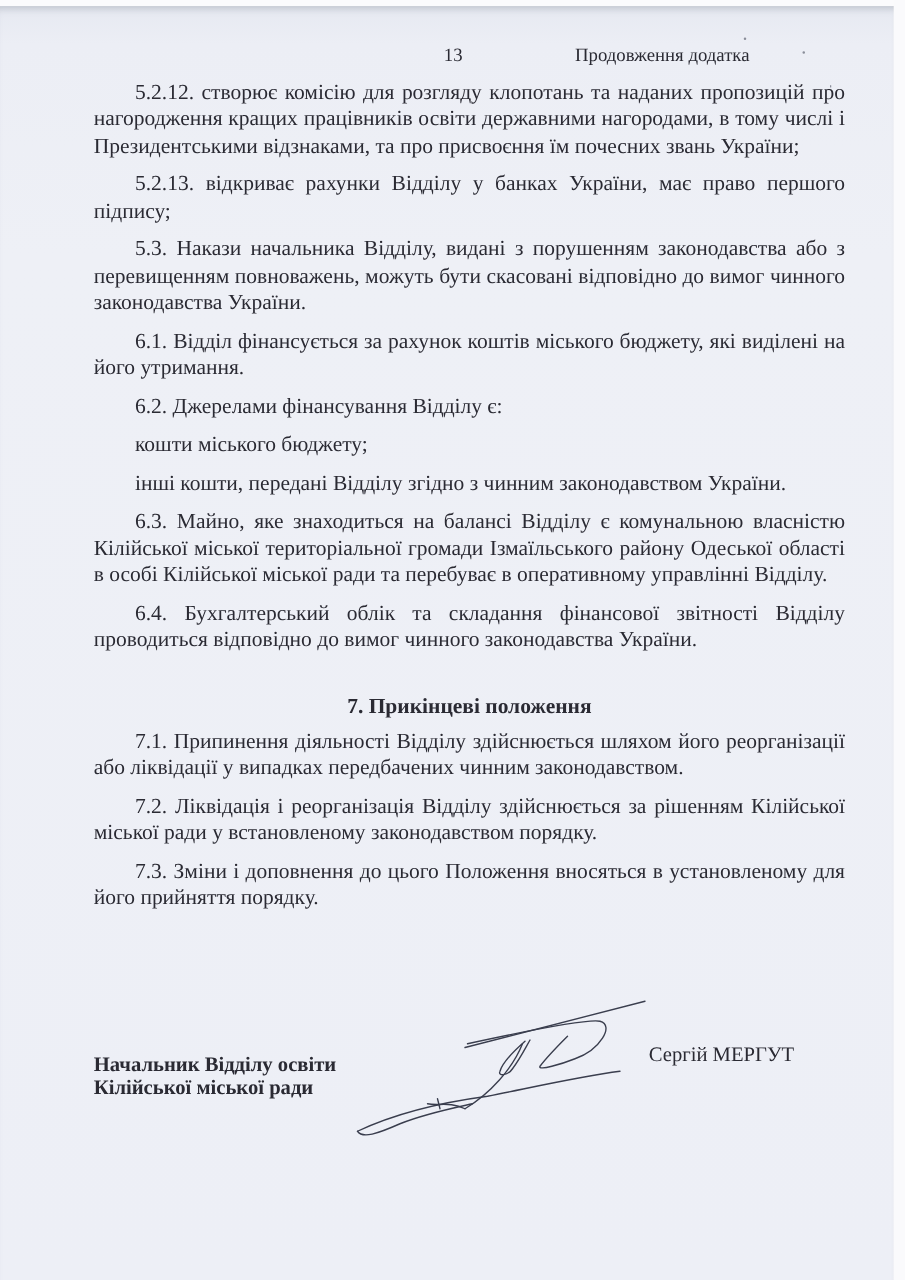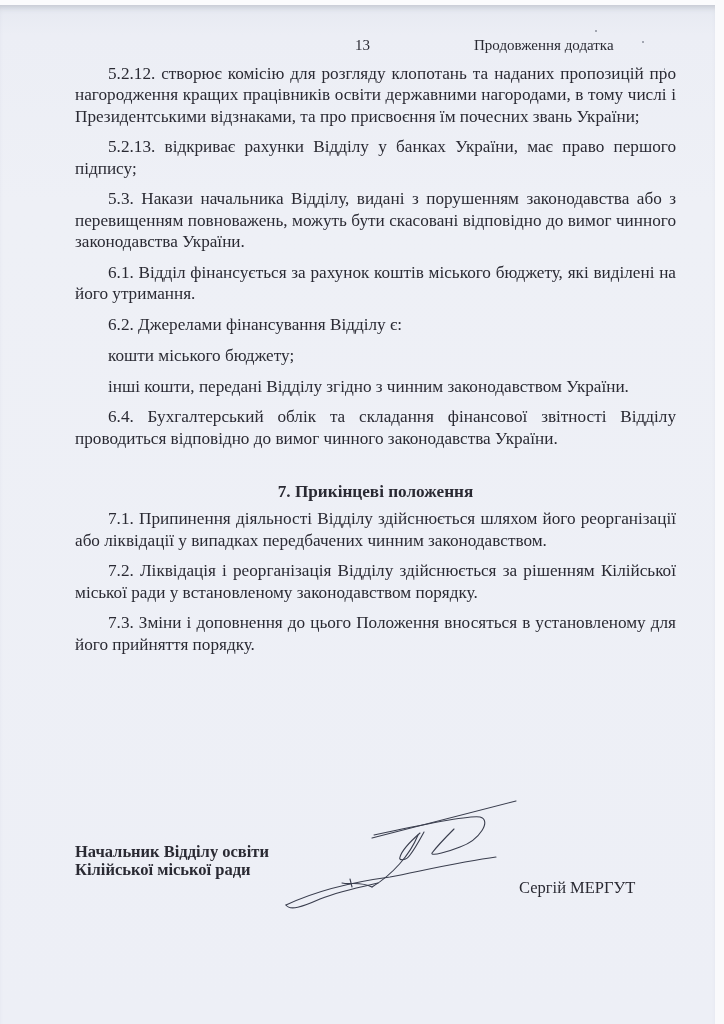--- a/index.html
+++ b/index.html
@@ -18,39 +18,39 @@
       position: absolute; left: 715px; top: 0; width: 9px; height: 1024px;
       background: #fafafc;
     }
     .top-strip {
       position: absolute; left: 0; top: 0; width: 724px; height: 5px; background: #fbfbfd;
     }
     .header-num {
       position: absolute; left: 355px; top: 37px; font-size: 15px;
     }
     .header-cont {
-      position: absolute; left: 474px; top: 37px; font-size: 15px;
+      position: absolute; left: 460px; top: 37px; font-size: 15px;
     }
     .body {
       position: absolute; left: 75px; top: 63px; width: 601px;
       font-size: 17.2px; line-height: 21.3px;
     }
     .p {
       margin: 0 0 9.5px 0;
       text-align: justify; text-indent: 33px;
     }
     .heading {
       text-align: center; font-weight: bold; margin: 20px 0 8px 0;
     }
     .heading.h7 { margin: 32px 0 6px 0; }
     .sig-block {
       position: absolute; left: 75px; top: 843px; font-size: 16.5px; line-height: 17.5px; font-weight: bold;
     }
     .sig-name {
-      position: absolute; left: 519px; top: 878px; font-size: 16.5px;
+      position: absolute; left: 519px; top: 834px; font-size: 16.5px;
     }
     .signature {
       position: absolute; left: 280px; top: 795px; width: 240px; height: 130px;
     }
     .speck { position:absolute; width:2px; height:2px; background:#8a8e9a; border-radius:1px; }
   </style>
 </head>
 <body>
 
 <div class="top-strip"></div>
@@ -67,20 +67,21 @@
 
 <div class="body">
   <p class="p">5.2.12. створює комісію для розгляду клопотань та наданих пропозицій про нагородження кращих працівників освіти державними нагородами, в тому числі і Президентськими відзнаками, та про присвоєння їм почесних звань України;</p>
   <p class="p">5.2.13. відкриває рахунки Відділу у банках України, має право першого підпису;</p>
   <p class="p">5.3.  Накази начальника Відділу, видані з порушенням законодавства або з перевищенням повноважень, можуть бути скасовані відповідно до вимог чинного законодавства України.</p>
 
   <p class="p">6.1. Відділ фінансується за рахунок коштів міського бюджету, які виділені на його утримання.</p>
   <p class="p">6.2. Джерелами фінансування Відділу є:</p>
   <p class="p">кошти міського бюджету;</p>
   <p class="p">інші кошти, передані Відділу згідно з чинним законодавством України.</p>
+  <p class="p">6.3. Майно, яке знаходиться на балансі Відділу є комунальною власністю Кілійської міської територіальної громади Ізмаїльського району Одеської області в особі Кілійської міської ради та перебуває в оперативному управлінні Відділу.</p>
   <p class="p">6.4. Бухгалтерський облік та складання фінансової звітності Відділу проводиться відповідно до вимог чинного законодавства України.</p>
 
   <div class="heading h7">7. Прикінцеві положення</div>
   <p class="p">7.1. Припинення діяльності Відділу здійснюється шляхом його реорганізації або ліквідації у випадках передбачених чинним законодавством.</p>
   <p class="p">7.2. Ліквідація і реорганізація Відділу здійснюється за рішенням Кілійської міської ради у встановленому законодавством порядку.</p>
   <p class="p">7.3. Зміни і доповнення до цього Положення вносяться в установленому для його прийняття порядку.</p>
 </div>
 
 <div class="sig-block">
   <div>Начальник Відділу освіти</div>

